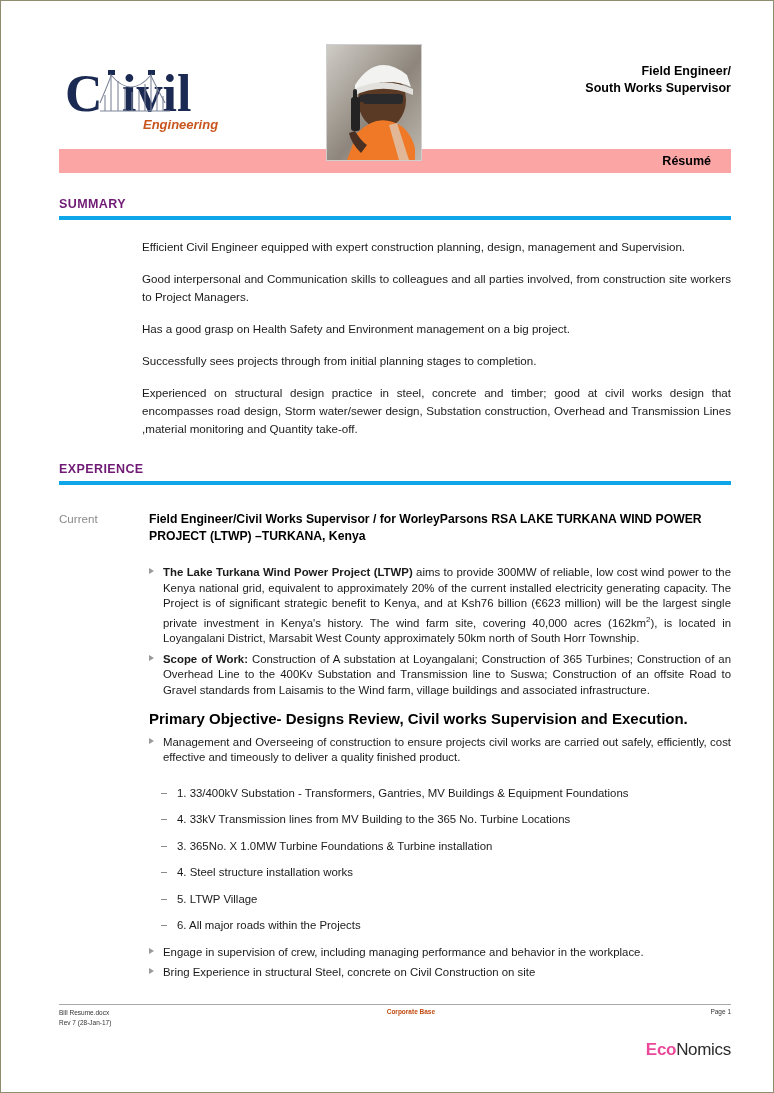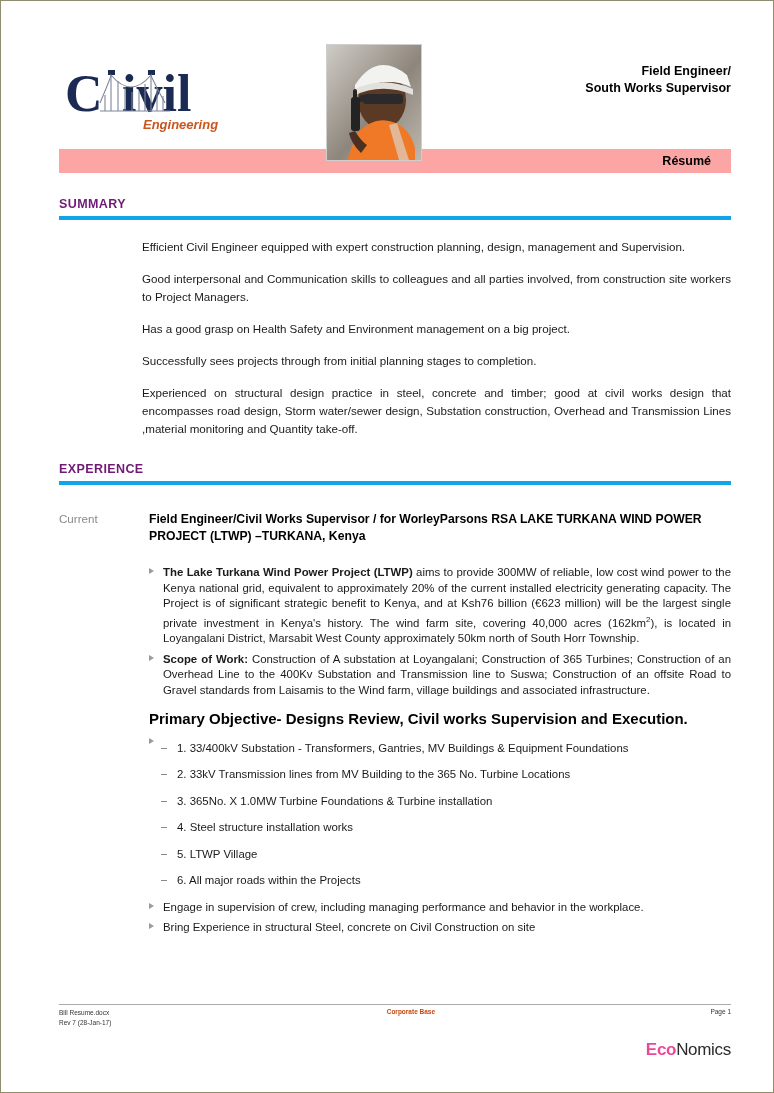--- a/index.html
+++ b/index.html
@@ -167,21 +167,21 @@
 
   .objective {
     font-size: 15px;
     font-weight: bold;
     color: #000;
     margin: 12px 0 8px 0;
     line-height: 16px;
   }
 
   ul.dlist {
-    margin: 14px 0 6px 0;
+    margin: 20px 0 6px 0;
   }
   ul.dlist > li {
     position: relative;
     padding-left: 28px;
     margin-bottom: 11px;
     font-size: 11.4px;
     line-height: 15.5px;
     color: #1a1a1a;
   }
   ul.dlist > li .dash {
@@ -317,31 +317,32 @@
             <span class="tri"></span>
             <b>Scope of Work:</b><span> Construction of A substation at Loyangalani; Construction of 365 Turbines; Construction of an Overhead Line to the 400Kv Substation and Transmission line to Suswa; Construction of an offsite Road to Gravel standards from Laisamis to the Wind farm, village buildings and associated infrastructure.</span>
           </li>
         </ul>
 
         <div class="objective">Primary Objective- Designs Review, Civil works Supervision and Execution.</div>
 
         <ul class="blist">
           <li>
             <span class="tri"></span>
+            <span>Management and Overseeing of construction to ensure projects civil works are carried out safely, efficiently, cost effective and timeously to deliver a quality finished product.</span>
           </li>
         </ul>
 
         <ul class="dlist">
           <li>
             <span class="dash"></span>
             <span>1. 33/400kV Substation - Transformers, Gantries, MV Buildings &amp; Equipment Foundations</span>
           </li>
           <li>
             <span class="dash"></span>
-            <span>2. 33kV Transmission lines from MV Building to the 365 No. Turbine Locations</span>
+            <span>4. 33kV Transmission lines from MV Building to the 365 No. Turbine Locations</span>
           </li>
           <li>
             <span class="dash"></span>
             <span>3. 365No. X 1.0MW Turbine Foundations &amp; Turbine installation</span>
           </li>
           <li>
             <span class="dash"></span>
             <span>4. Steel structure installation works</span>
           </li>
           <li>

